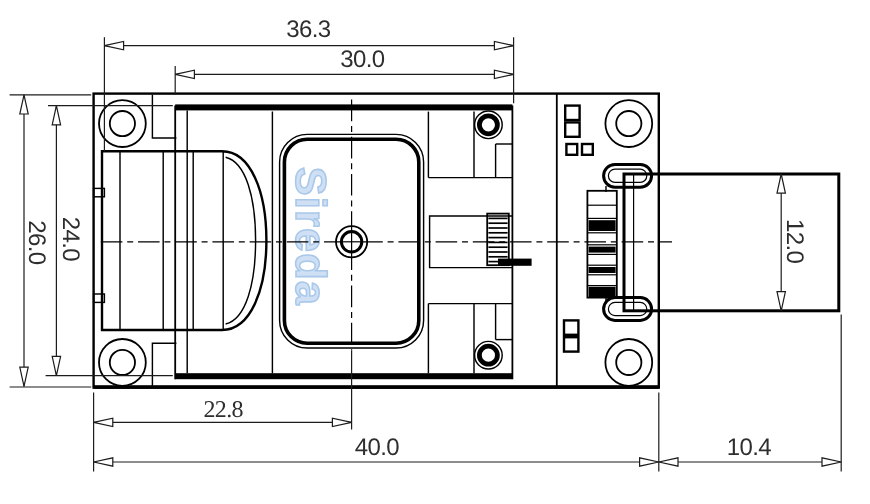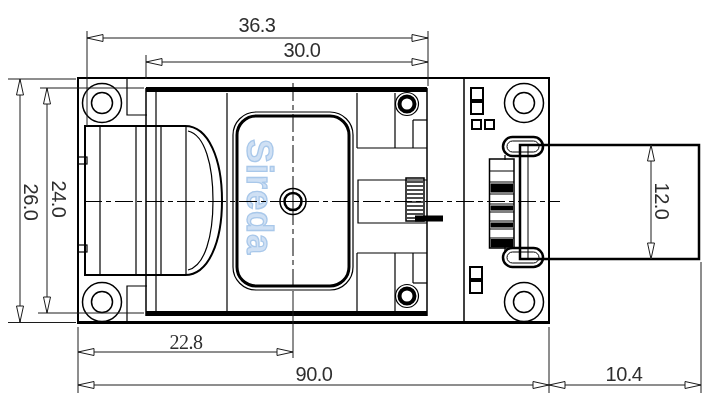--- a/index.html
+++ b/index.html
@@ -240,19 +240,19 @@
   <div class="dim-label" style="left:257px;top:25px;">36.3</div>
 
   <div class="dim-label" style="left:288px;top:50px;margin-left:14px;">30.0</div>
 
   <div class="dim-label rot" style="left:30px;top:202px;">26.0</div>
 
   <div class="dim-label rot" style="left:58px;top:199px;">24.0</div>
 
   <div class="dim-label" style="left:186px;top:342px;font-family:Liberation Serif, serif;">22.8</div>
 
-  <div class="dim-label" style="left:314px;top:374px;">90.0</div>
+  <div class="dim-label" style="left:314px;top:374px;">40.0</div>
 
   <div class="dim-label" style="left:624px;top:374px;">10.4</div>
 
   <div class="dim-label rot" style="left:661px;top:201px;">12.0</div>
 
 </div>
 
 </body></html>

